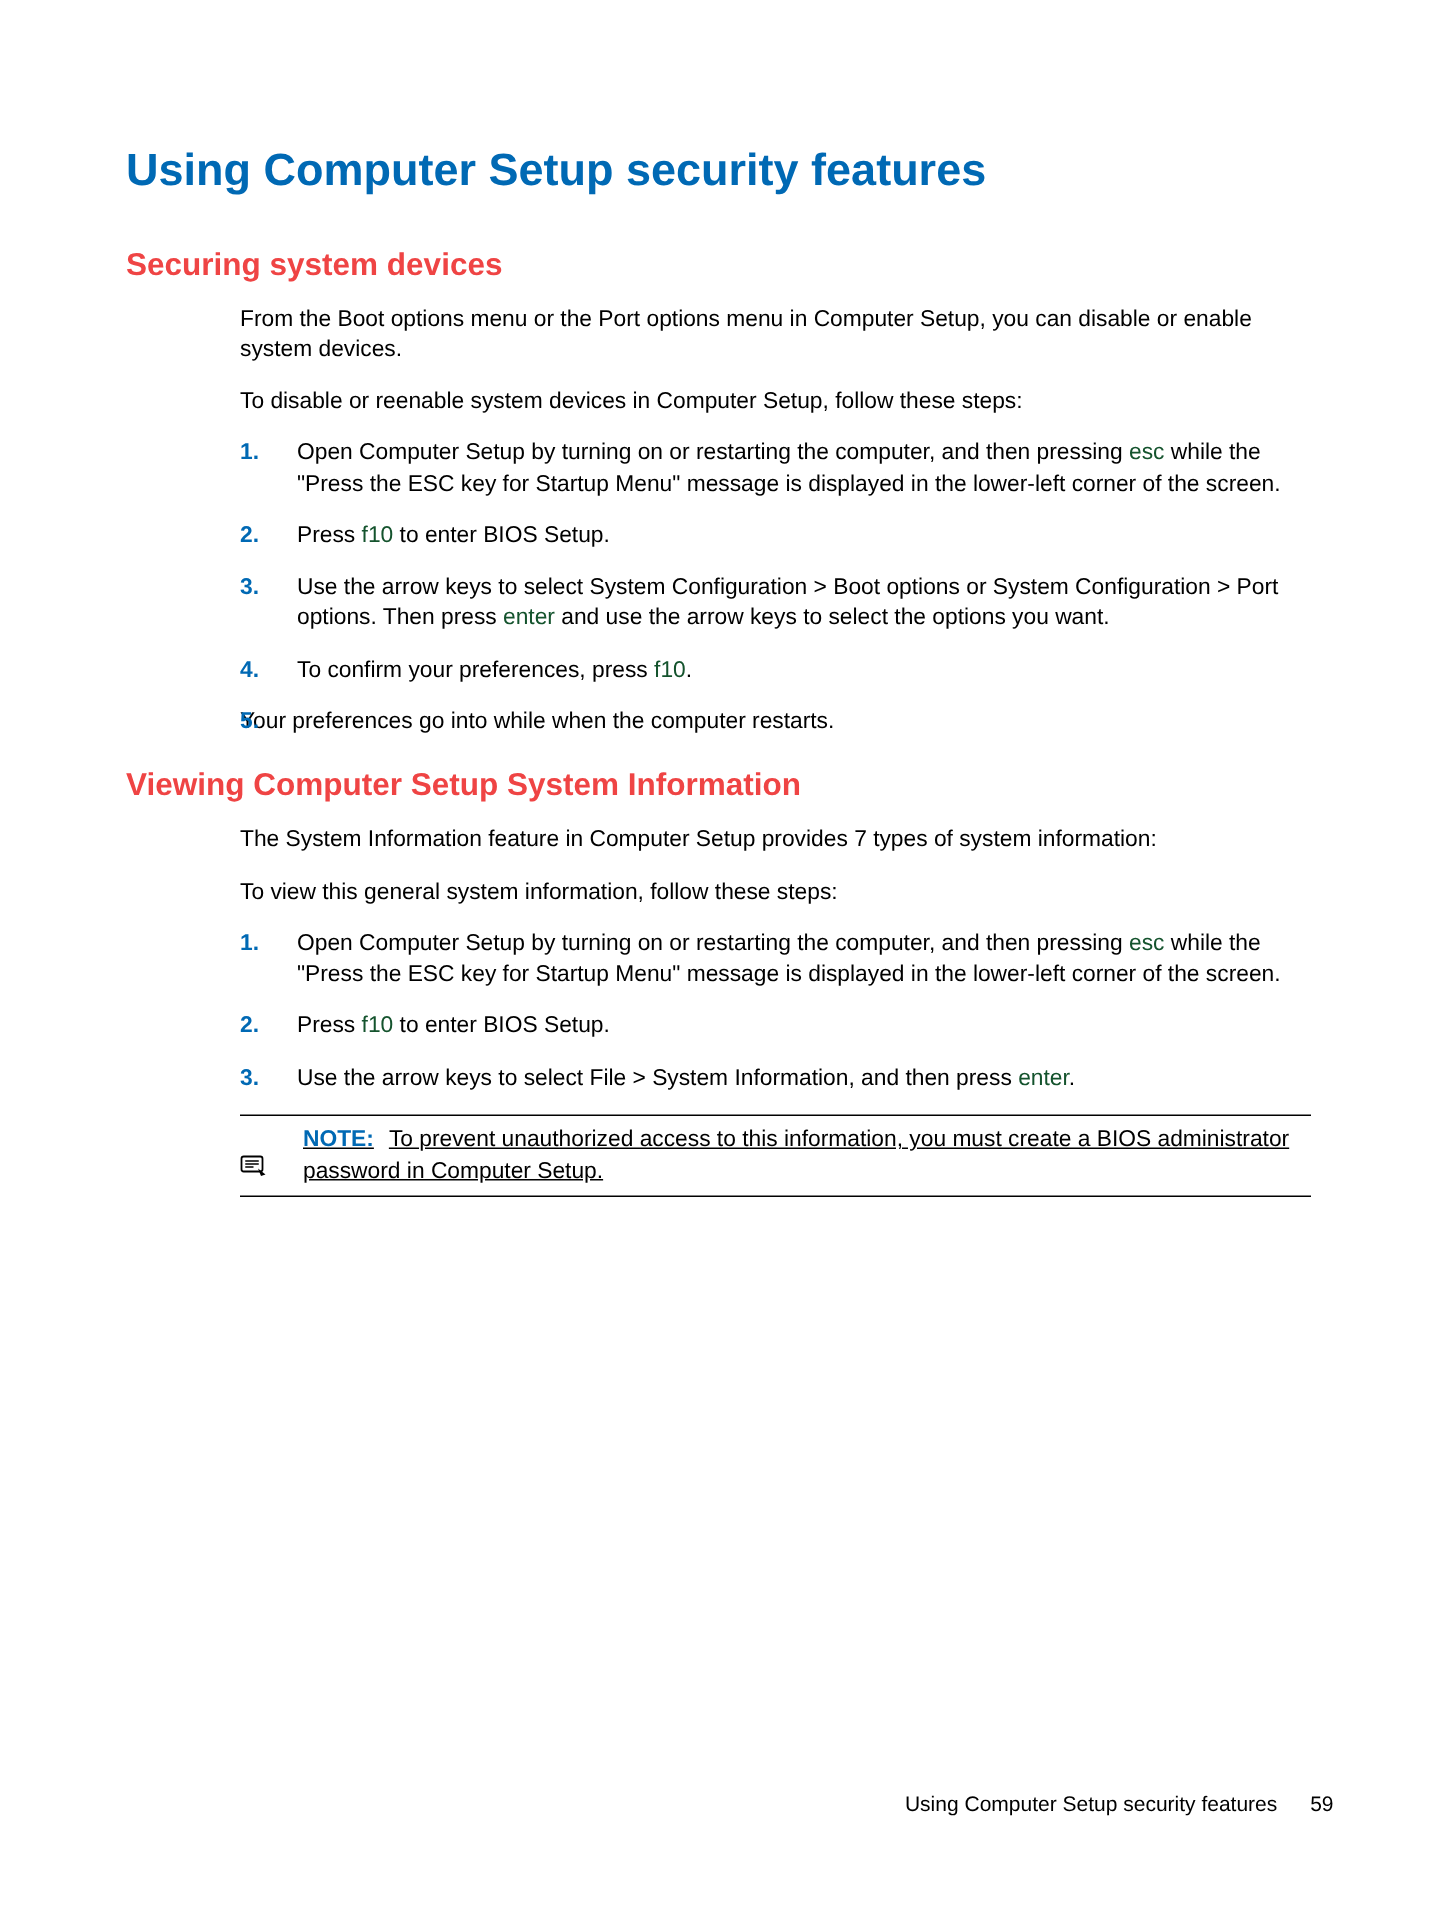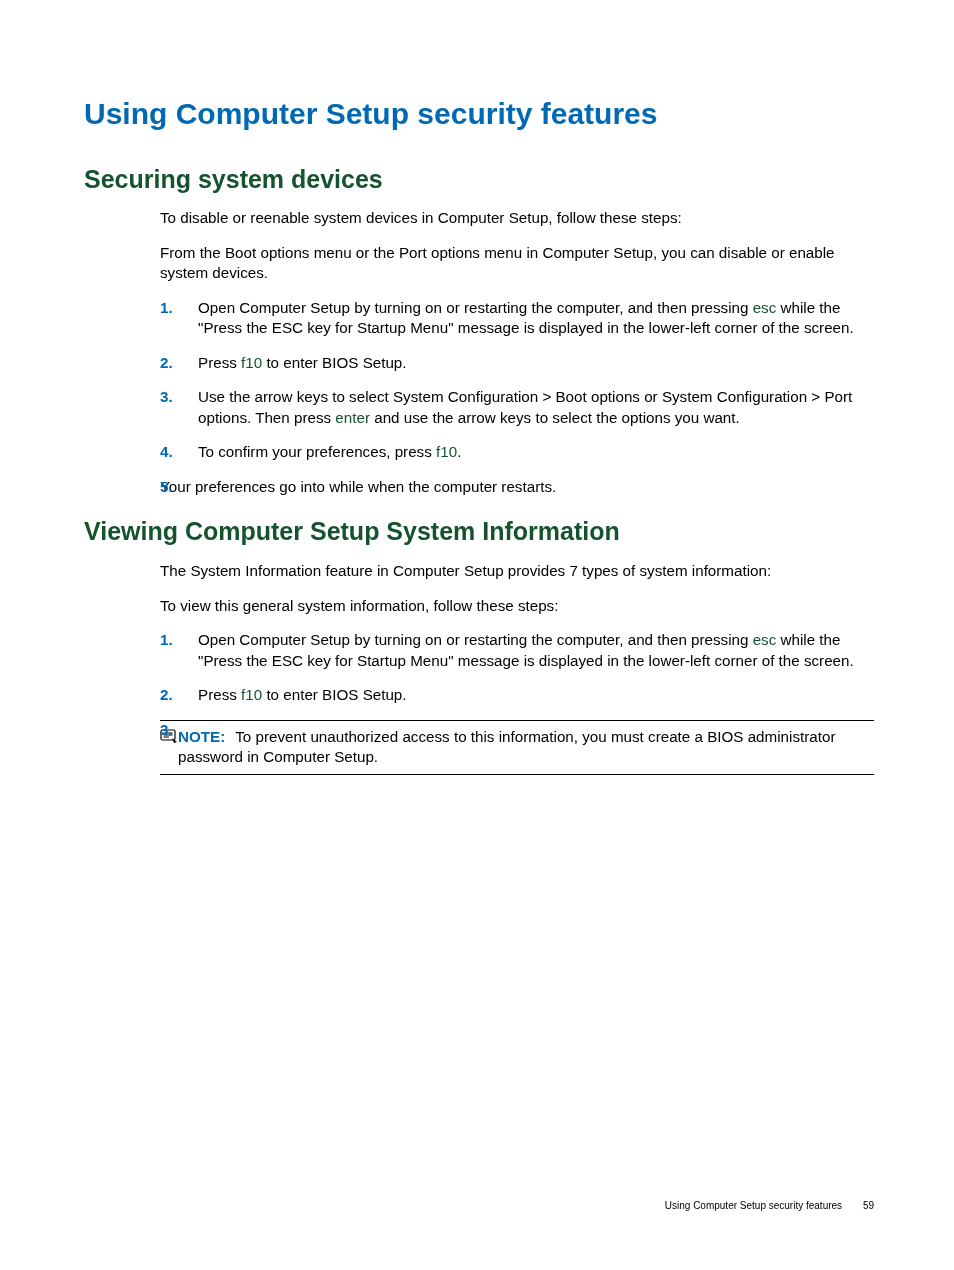--- a/index.html
+++ b/index.html
@@ -14,22 +14,22 @@
     padding: 94px 80px 0 84px;
     line-height: 1.35;
   }
   h1 {
     color: #0069b4;
     font-size: 30px;
     font-weight: bold;
     margin-bottom: 28px;
   }
   h2 {
-    color: #14532d;
-    font-size: 25px;
+    color: #ef4444;
+    font-size: 21px;
     font-weight: bold;
     margin-bottom: 12px;
     margin-top: 18px;
   }
   .body-indent { margin-left: 76px; }
   p { margin-bottom: 14px; }
   ol { list-style: none; }
   ol li {
     position: relative;
     padding-left: 38px;
@@ -60,50 +60,51 @@
   }
   .key { color: #14532d; }
   b { font-weight: normal; }
   .note-box {
     border-top: 1px solid #000;
     border-bottom: 1px solid #000;
     padding: 6px 0 6px 0;
     margin-left: 76px;
     margin-top: 0px;
     display: flex;
-    align-items: flex-start;
-    gap: 0;
+    align-items: flex-end;
+    gap: 24px;
+    text-decoration: underline;
   }
   .note-icon {
     flex: 0 0 auto;
     margin-top: 2px;
   }
   .note-label {
     color: #0069b4;
     font-weight: bold;
     margin-right: 10px;
   }
   .note-text { flex: 1; }
   .footer {
     position: absolute;
     bottom: 58px;
-    right: 80px;
-    font-size: 10px;
+    right: 65px;
+    font-size: 14px;
   }
   .footer .pagenum { margin-left: 18px; }
 </style>
 </head>
 <body>
 
 <h1>Using Computer Setup security features</h1>
 
 <h2>Securing system devices</h2>
 <div class="body-indent">
+  <p>From the Boot options menu or the Port options menu in Computer Setup, you can disable or enable system devices.</p>
   <p>To disable or reenable system devices in Computer Setup, follow these steps:</p>
-  <p>From the Boot options menu or the Port options menu in Computer Setup, you can disable or enable system devices.</p>
   <ol>
     <li>
       <span class="num">1.</span>
       <span><span>Open Computer Setup by turning on or restarting the computer, and then pressing </span><span class="key">esc</span><span> while the "Press the ESC key for Startup Menu" message is displayed in the lower-left corner of the screen.</span></span>
     </li>
     <li>
       <span class="num">2.</span>
       <span><span>Press </span><span class="key">f10</span><span> to enter BIOS Setup.</span></span>
     </li>
     <li>
@@ -129,20 +130,21 @@
     <li>
       <span class="num">1.</span>
       <span><span>Open Computer Setup by turning on or restarting the computer, and then pressing </span><span class="key">esc</span><span> while the "Press the ESC key for Startup Menu" message is displayed in the lower-left corner of the screen.</span></span>
     </li>
     <li>
       <span class="num">2.</span>
       <span><span>Press </span><span class="key">f10</span><span> to enter BIOS Setup.</span></span>
     </li>
     <li>
       <span class="num">3.</span>
+      <span><span>Use the arrow keys to select </span><b>File &gt; System Information</b><span>, and then press </span><span class="key">enter</span><span>.</span></span>
     </li>
   </ol>
 </div>
 
 <div class="note-box">
   <span class="note-icon">
     <svg width="18" height="15" viewBox="0 0 18 15">
       <rect x="1" y="1" width="14" height="10" rx="1.5" fill="none" stroke="#000" stroke-width="1.2"></rect>
       <line x1="3.5" y1="4" x2="12.5" y2="4" stroke="#000" stroke-width="1"></line>
       <line x1="3.5" y1="6" x2="12.5" y2="6" stroke="#000" stroke-width="1"></line>

